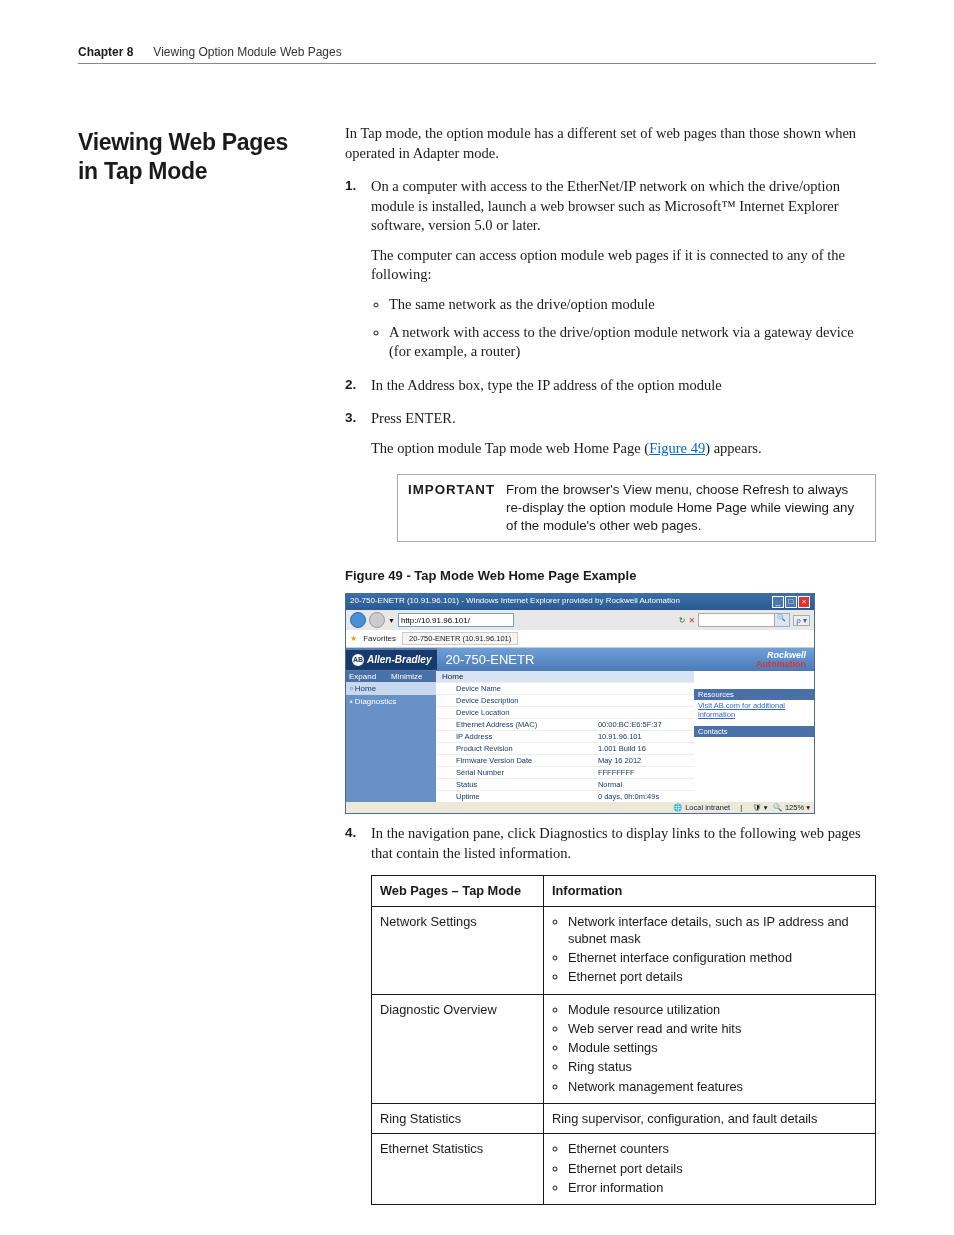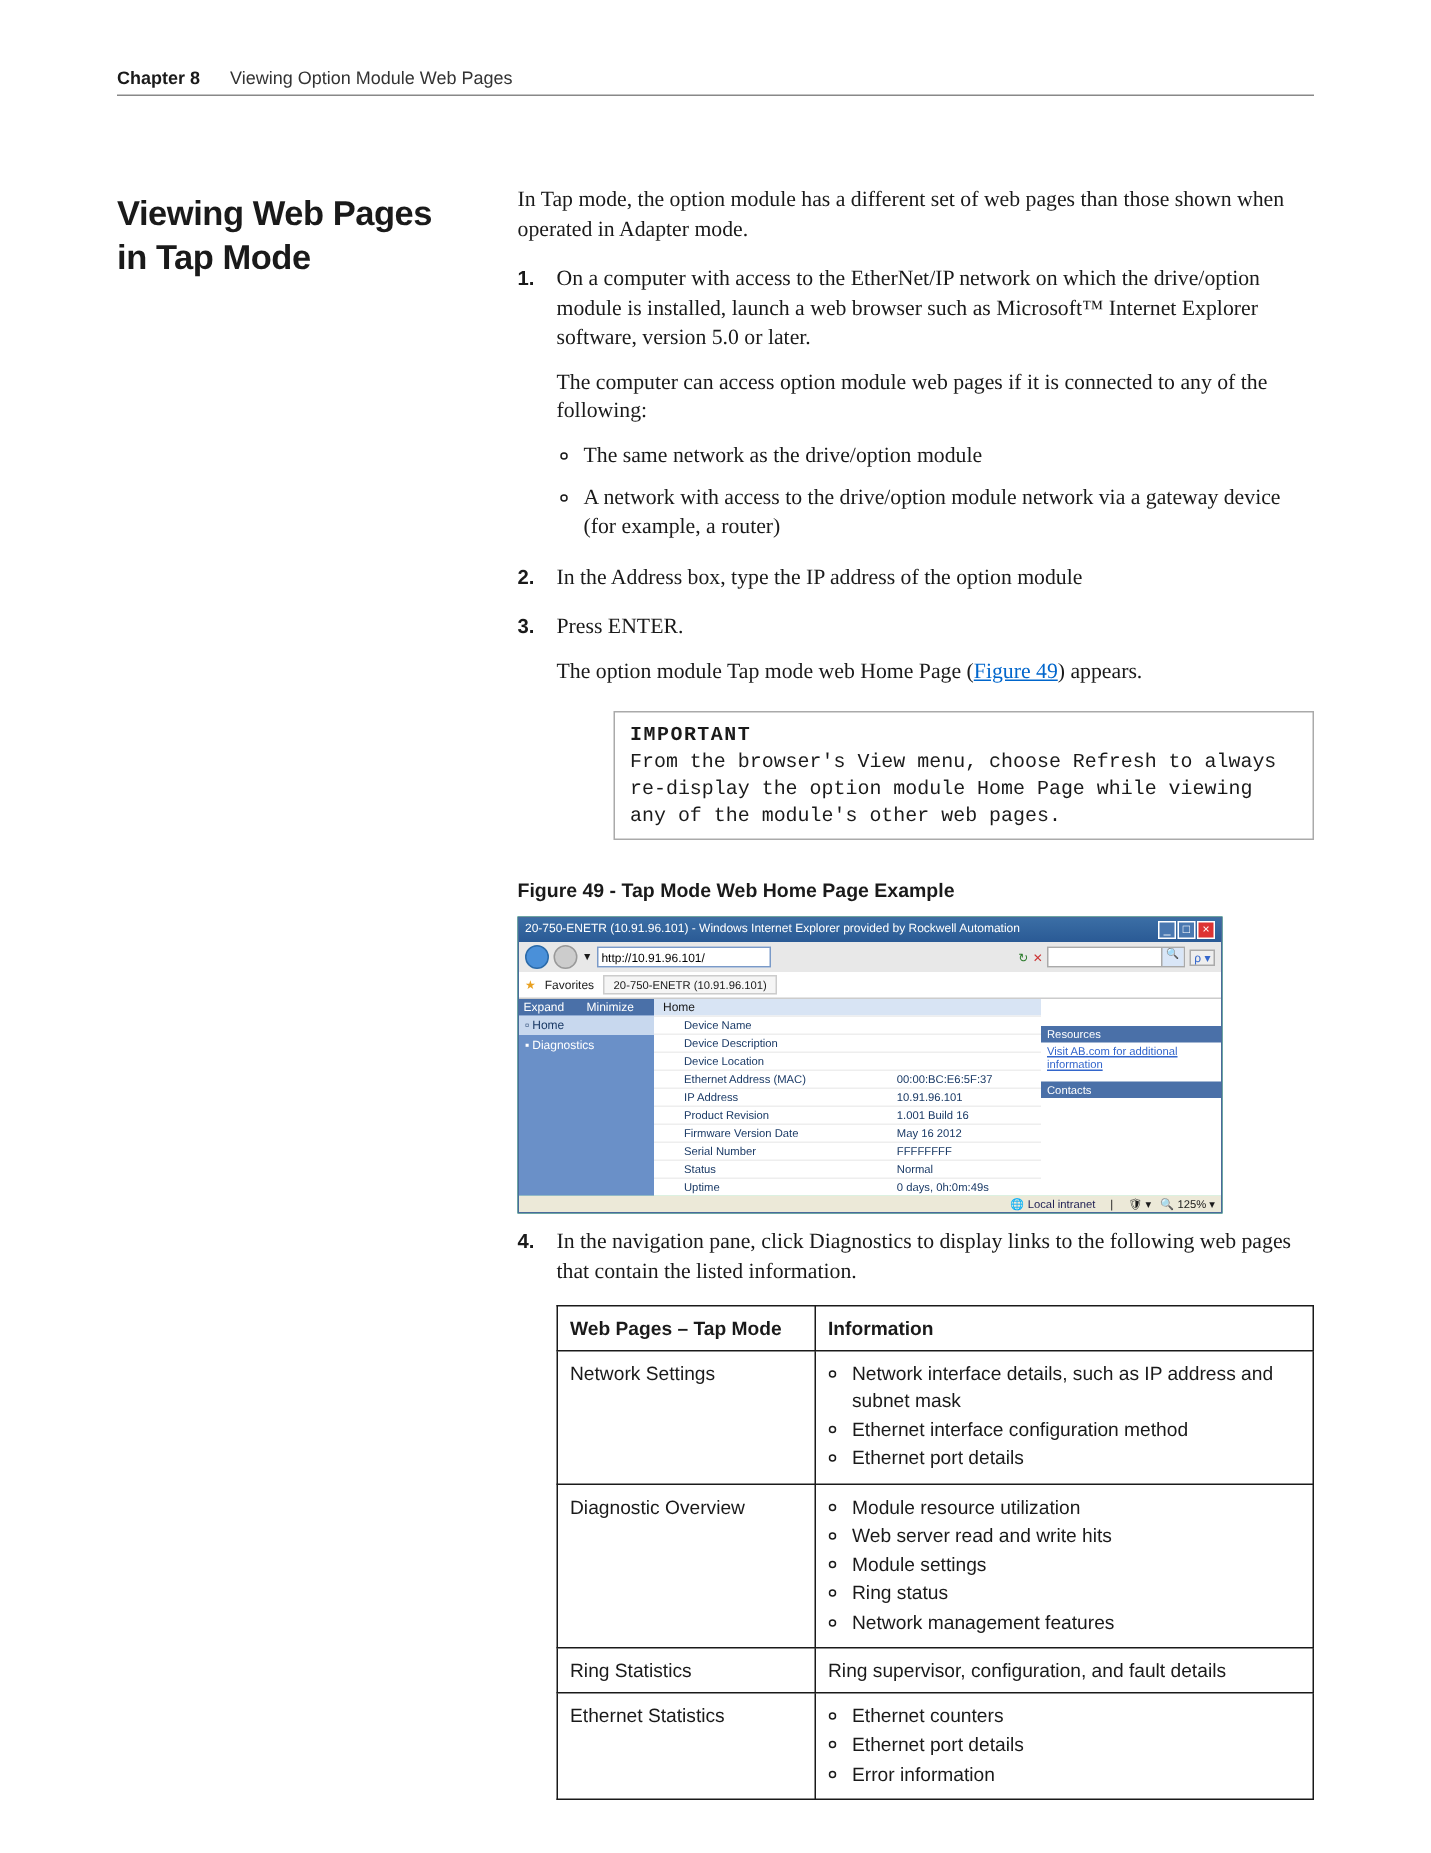--- a/index.html
+++ b/index.html
@@ -83,27 +83,26 @@
   }
   ul.bullets li {
     margin-bottom: 8px;
   }
   a.figlink {
     color: #0066cc;
     text-decoration: underline;
   }
   .important-box {
     border: 1px solid #aaa;
-    margin: 16px 0 6px 38px;
+    margin: 16px 0 6px 26px;
     display: flex;
     padding: 6px 10px;
-    font-family: Liberation Mono, monospace;
+    font-family: Liberation Sans, sans-serif;
     font-size: 13.3px;
     line-height: 1.35;
-    flex-direction: column;
   }
   .important-box .label {
     font-weight: bold;
     letter-spacing: 1px;
     width: 98px;
     flex-shrink: 0;
   }
   .important-box .content { flex: 1; }
 
   .figure-caption {
@@ -112,21 +111,21 @@
     font-size: 13px;
     margin: 26px 0 10px 0;
   }
 
   
   .ie-window {
     border: 1px solid #4a6a9a;
     width: 468px;
     font-family: Tahoma, Arial, sans-serif;
     font-size: 8px;
-    background: #22c55e;
+    background: #5eead4;
     margin-bottom: 8px;
   }
   .ie-titlebar {
     background: linear-gradient(#3b6ea5, #2a5a95);
     color: white;
     padding: 2px 4px;
     display: flex;
     justify-content: space-between;
     font-size: 8px;
   }
@@ -291,20 +290,30 @@
               <span class="go">🔍</span>
             </div>
           <span style="border:1px solid #aaa;padding:0 2px;background:#eee;color:#36c">ρ ▾</span>
         </div>
         <div class="ie-favbar">
           <span class="star">★</span>
           <span>Favorites</span>
           <span class="tab">20-750-ENETR (10.91.96.101)</span>
         </div>
         <div class="ie-content">
+          <div class="ie-banner">
+            <div class="ab">
+              <span class="logo">AB</span>
+              <span>Allen-Bradley</span>
+            </div>
+            <div class="device">
+              <span>20-750-ENETR</span>
+              <span class="ra"><span>Rockwell</span><br><span class="auto">Automation</span></span>
+            </div>
+          </div>
           <div class="ie-body">
             <div class="ie-nav">
               <div class="navtop">
                   <span>Expand</span>
                   <span>Minimize</span>
                 </div>
               <div class="navitem home">
                   <span>▫</span>
                   <span>Home</span>
                 </div>

